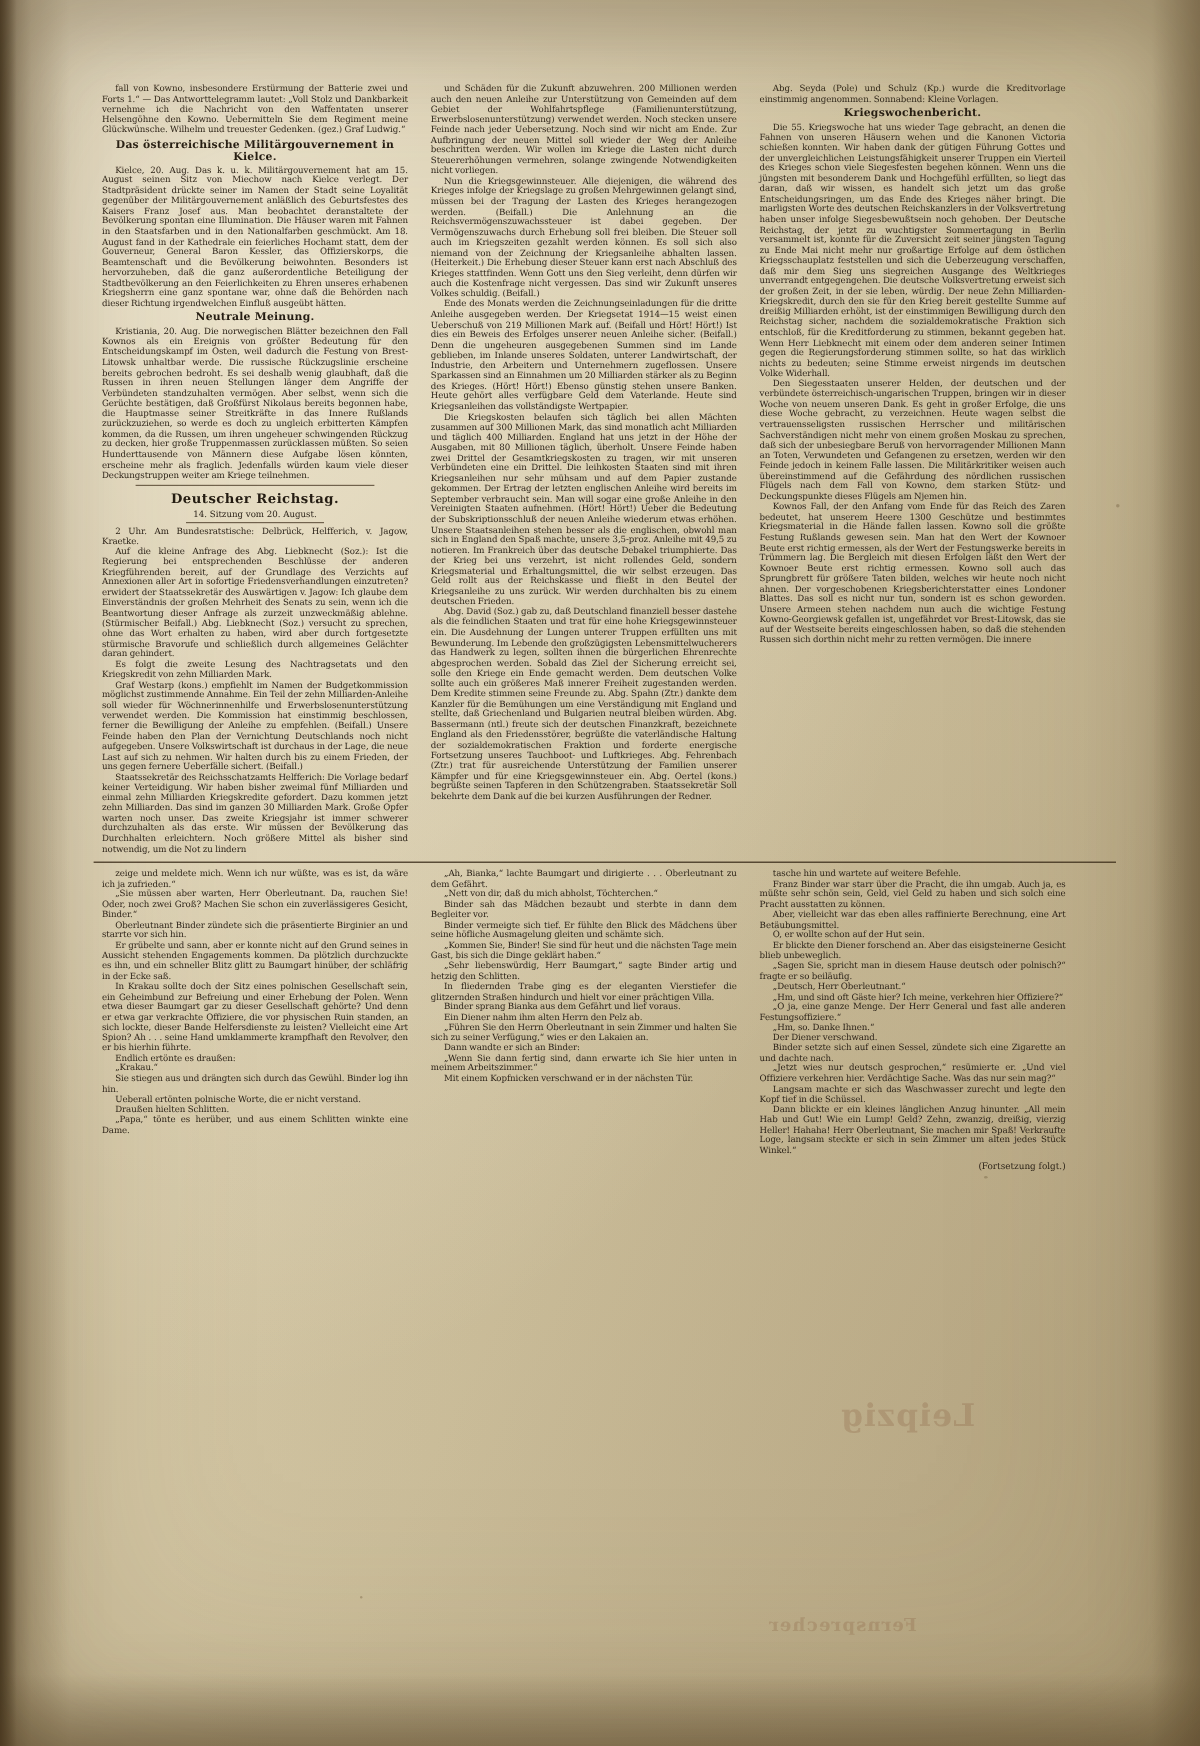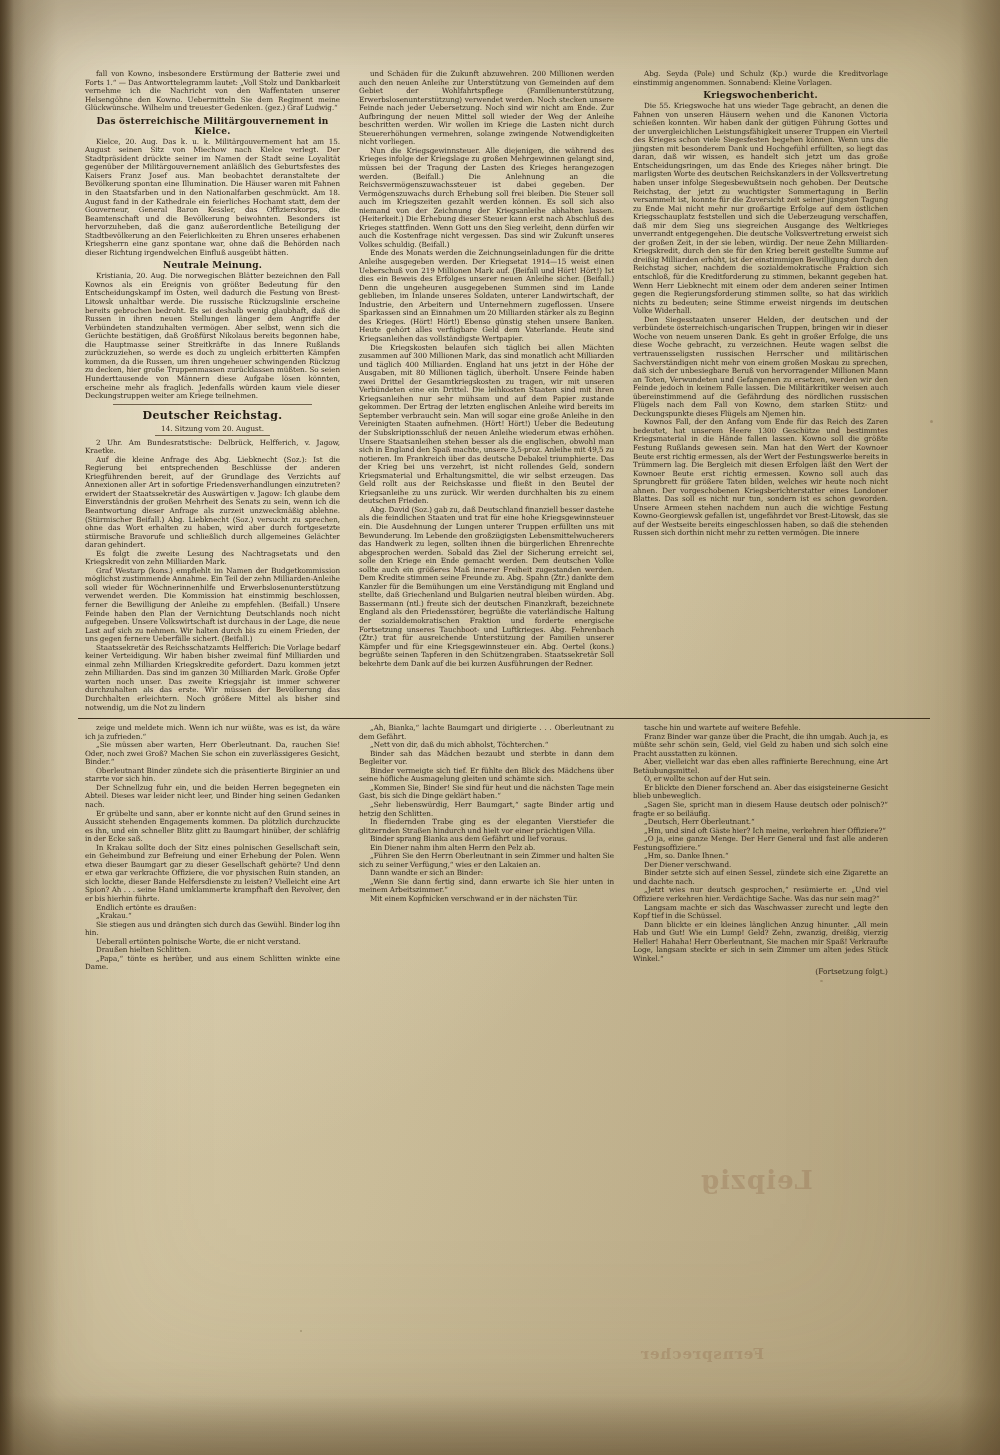--- a/index.html
+++ b/index.html
@@ -169,21 +169,20 @@
       </div>
     </div>
 
     <div class="feuilleton">
       <div class="cols">
 
         <div class="col">
           <p class="t">zeige und meldete mich. Wenn ich nur wüßte, was es ist, da wäre ich ja zufrieden.“</p>
           <p class="t">„Sie müssen aber warten, Herr Oberleutnant. Da, rauchen Sie! Oder, noch zwei Groß? Machen Sie schon ein zuverlässigeres Gesicht, Binder.“</p>
           <p class="t">Oberleutnant Binder zündete sich die präsentierte Birginier an und starrte vor sich hin.</p>
-          <p class="t">Der Schnellzug fuhr ein, und die beiden Herren begegneten ein Abteil. Dieses war leider nicht leer, und Binder hing seinen Gedanken nach.</p>
           <p class="t">Er grübelte und sann, aber er konnte nicht auf den Grund seines in Aussicht stehenden Engagements kommen. Da plötzlich durchzuckte es ihn, und ein schneller Blitz glitt zu Baumgart hinüber, der schläfrig in der Ecke saß.</p>
           <p class="t">In Krakau sollte doch der Sitz eines polnischen Gesellschaft sein, ein Geheimbund zur Befreiung und einer Erhebung der Polen. Wenn etwa dieser Baumgart gar zu dieser Gesellschaft gehörte? Und denn er etwa gar verkrachte Offiziere, die vor physischen Ruin standen, an sich lockte, dieser Bande Helfersdienste zu leisten? Vielleicht eine Art Spion? Ah . . . seine Hand umklammerte krampfhaft den Revolver, den er bis hierhin führte.</p>
           <p class="t">Endlich ertönte es draußen:</p>
           <p class="t center">„Krakau.“</p>
           <p class="t">Sie stiegen aus und drängten sich durch das Gewühl. Binder log ihn hin.</p>
           <p class="t">Ueberall ertönten polnische Worte, die er nicht verstand.</p>
           <p class="t">Draußen hielten Schlitten.</p>
           <p class="t">„Papa,“ tönte es herüber, und aus einem Schlitten winkte eine Dame.</p>
         </div>
 
@@ -202,21 +201,21 @@
           <p class="t">„Führen Sie den Herrn Oberleutnant in sein Zimmer und halten Sie sich zu seiner Verfügung,“ wies er den Lakaien an.</p>
           <p class="t">Dann wandte er sich an Binder:</p>
           <p class="t">„Wenn Sie dann fertig sind, dann erwarte ich Sie hier unten in meinem Arbeitszimmer.“</p>
           <p class="t">Mit einem Kopfnicken verschwand er in der nächsten Tür.</p>
         </div>
 
         <div class="vrule"></div>
 
         <div class="col">
           <p class="t">tasche hin und wartete auf weitere Befehle.</p>
-          <p class="t">Franz Binder war ganze über die Pracht, die ihn umgab. Auch ja, es müßte sehr schön sein, Geld, viel Geld zu haben und sich solch eine Pracht ausstatten zu können.</p>
+          <p class="t">Franz Binder war starr über die Pracht, die ihn umgab. Auch ja, es müßte sehr schön sein, Geld, viel Geld zu haben und sich solch eine Pracht ausstatten zu können.</p>
           <p class="t">Aber, vielleicht war das eben alles raffinierte Berechnung, eine Art Betäubungsmittel.</p>
           <p class="t">O, er wollte schon auf der Hut sein.</p>
           <p class="t">Er blickte den Diener forschend an. Aber das eisigsteinerne Gesicht blieb unbeweglich.</p>
           <p class="t">„Sagen Sie, spricht man in diesem Hause deutsch oder polnisch?“ fragte er so beiläufig.</p>
           <p class="t">„Deutsch, Herr Oberleutnant.“</p>
           <p class="t">„Hm, und sind oft Gäste hier? Ich meine, verkehren hier Offiziere?“</p>
           <p class="t">„O ja, eine ganze Menge. Der Herr General und fast alle anderen Festungsoffiziere.“</p>
           <p class="t">„Hm, so. Danke Ihnen.“</p>
           <p class="t">Der Diener verschwand.</p>
           <p class="t">Binder setzte sich auf einen Sessel, zündete sich eine Zigarette an und dachte nach.</p>

